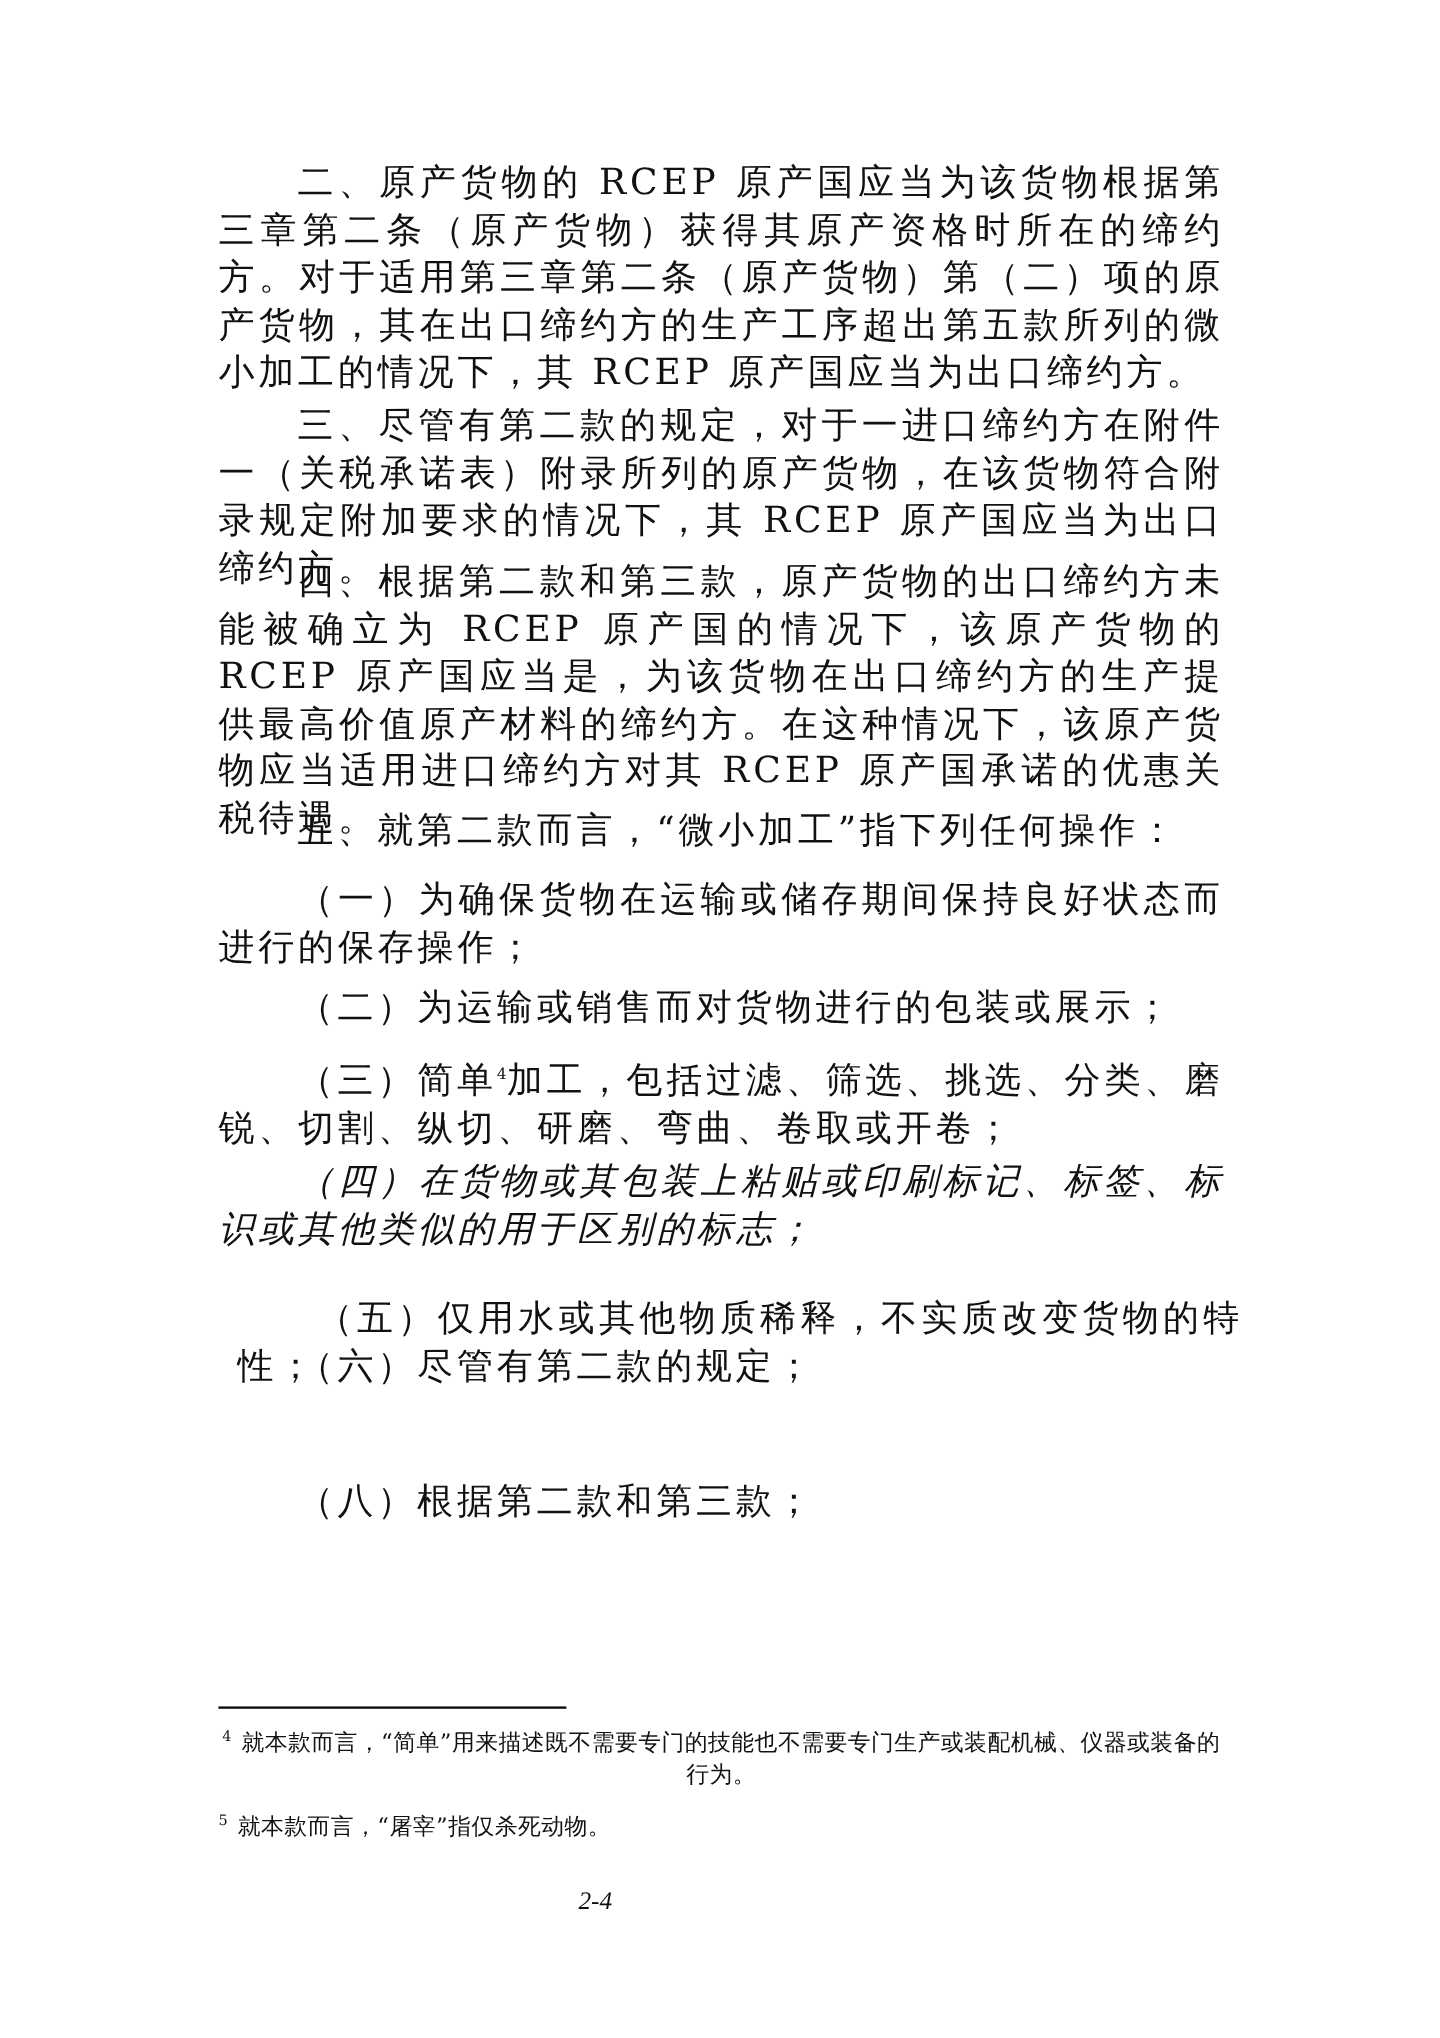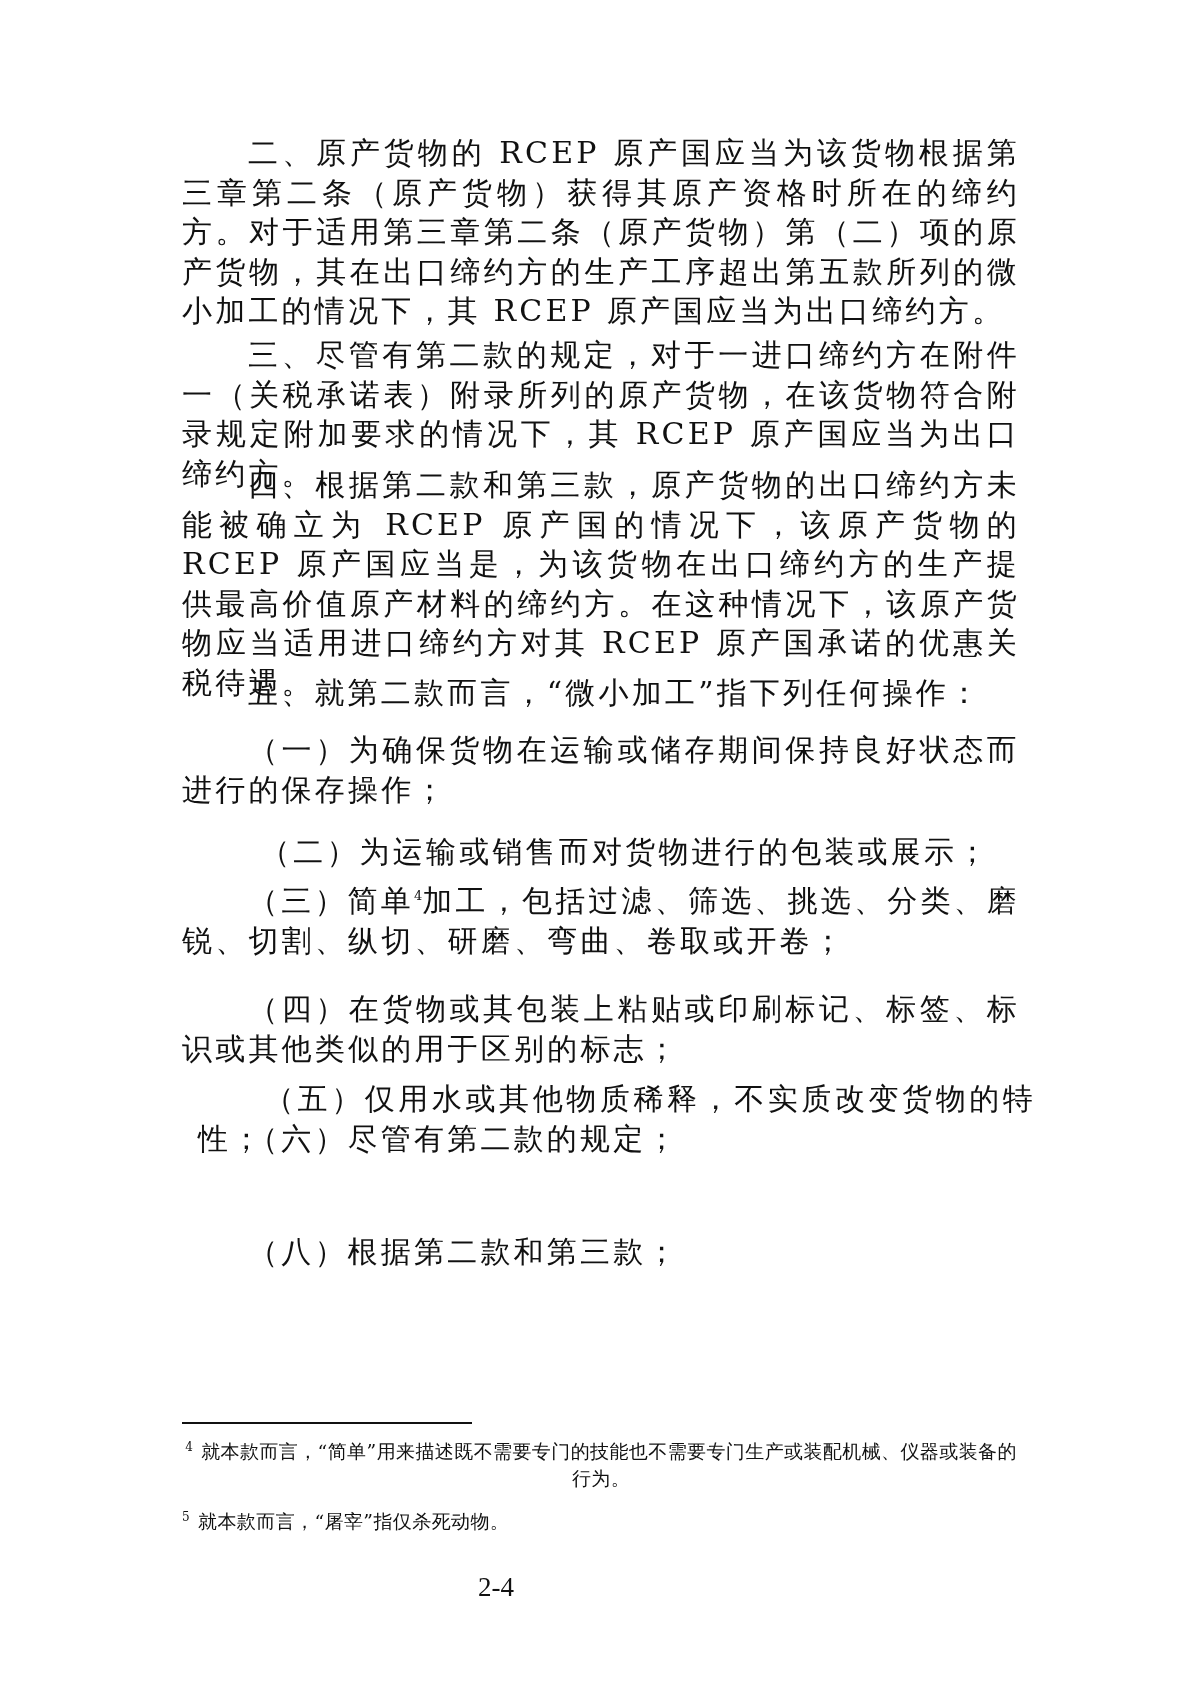--- a/index.html
+++ b/index.html
@@ -7,34 +7,34 @@
       font-family: "DejaVu Serif", "Liberation Serif", serif; color: #111; }
     .page { position: absolute; left: 0; top: 0; width: 1200px; height: 1698px; }
     .para { position: absolute; left: 182px; width: 838px; font-size: 30px;
       line-height: 39.5px; letter-spacing: 3.2px; text-align: justify; text-align-last: left; }
     .indent { text-indent: 66px; }
     sup.fn { font-size: 13px; vertical-align: 11px; letter-spacing: 0; }
     .fn-rule { position: absolute; left: 182px; top: 1422px; width: 290px; height: 2px; background: #111; }
     .footnote { position: absolute; left: 182px; width: 838px; font-size: 19px; line-height: 27px; letter-spacing: 0.4px; }
     .footnote sup { font-size: 12px; vertical-align: 7px; margin-right: 8px; }
     .page-number { position: absolute; left: 0; width: 992px; top: 1572px; text-align: center;
-      font-family: "Liberation Serif", serif; font-size: 27px; }
+      font-family: "Liberation Serif", serif; font-size: 21px; font-style: italic; }
   </style>
 </head>
 <body>
 
 <div class="page">
   <p class="para indent" style="top:133px;margin:0;">二、原产货物的 RCEP 原产国应当为该货物根据第三章第二条（原产货物）获得其原产资格时所在的缔约方。对于适用第三章第二条（原产货物）第（二）项的原产货物，其在出口缔约方的生产工序超出第五款所列的微小加工的情况下，其 RCEP 原产国应当为出口缔约方。</p>
   <p class="para indent" style="top:335px;margin:0;">三、尽管有第二款的规定，对于一进口缔约方在附件一（关税承诺表）附录所列的原产货物，在该货物符合附录规定附加要求的情况下，其 RCEP 原产国应当为出口缔约方。</p>
   <p class="para indent" style="top:465px;margin:0;">四、根据第二款和第三款，原产货物的出口缔约方未能被确立为 RCEP 原产国的情况下，该原产货物的 RCEP 原产国应当是，为该货物在出口缔约方的生产提供最高价值原产材料的缔约方。在这种情况下，该原产货物应当适用进口缔约方对其 RCEP 原产国承诺的优惠关税待遇。</p>
   <p class="para indent" style="top:730px;margin:0;">（一）为确保货物在运输或储存期间保持良好状态而进行的保存操作；</p>
   <p class="para indent" style="top:673px;margin:0;">五、就第二款而言，“微小加工”指下列任何操作：</p>
-  <p class="para indent" style="top:820px;margin:12px;">（二）为运输或销售而对货物进行的包装或展示；</p>
+  <p class="para indent" style="top:820px;margin:0;">（二）为运输或销售而对货物进行的包装或展示；</p>
   <p class="para indent" style="top:876px;margin:0;"><span>（三）简单</span><sup class="fn">4</sup><span>加工，包括过滤、筛选、挑选、分类、磨锐、切割、纵切、研磨、弯曲、卷取或开卷；</span></p>
-  <p class="para indent" style="top:989px;margin:0;">（四）在货物或其包装上粘贴或印刷标记、标签、标识或其他类似的用于区别的标志；</p>
+  <p class="para indent" style="top:965px;margin:0;font-style:italic;">（四）在货物或其包装上粘贴或印刷标记、标签、标识或其他类似的用于区别的标志；</p>
   <p class="para indent" style="top:1063px;margin:16px;">（五）仅用水或其他物质稀释，不实质改变货物的特性；</p>
   <p class="para indent" style="top:1119px;margin:0;">（六）尽管有第二款的规定；</p>
   <p class="para indent" style="top:1232px;margin:0;">（八）根据第二款和第三款；</p>
 
   <div class="fn-rule"></div>
 
   <div class="footnote" style="top:1434px;text-align:center;"><sup>4</sup><span>就本款而言，“简单”用来描述既不需要专门的技能也不需要专门生产或装配机械、仪器或装备的行为。</span></div>
   <div class="footnote" style="top:1504px;"><sup>5</sup><span>就本款而言，“屠宰”指仅杀死动物。</span></div>
 
   <div class="page-number">2-4</div>

